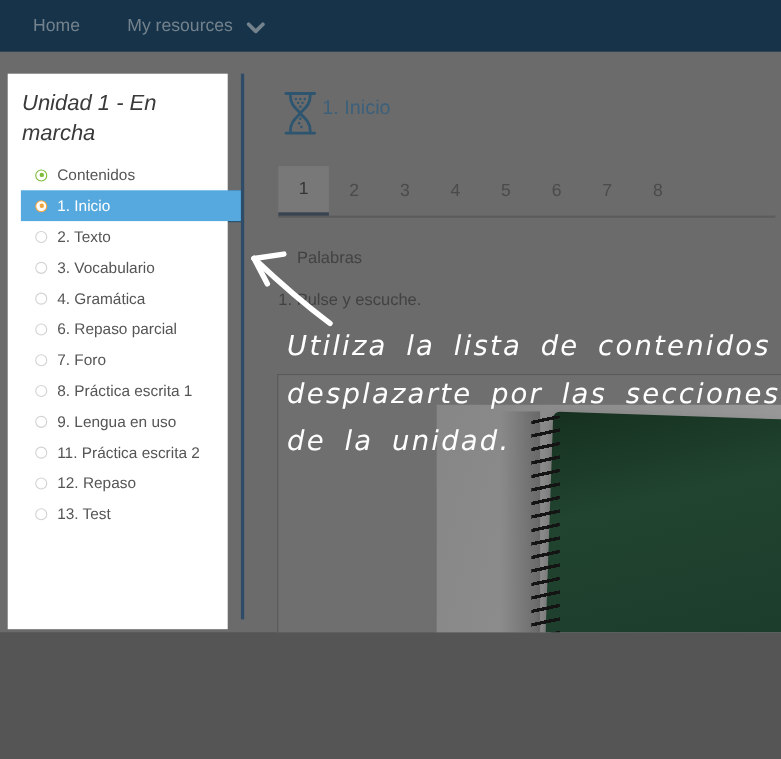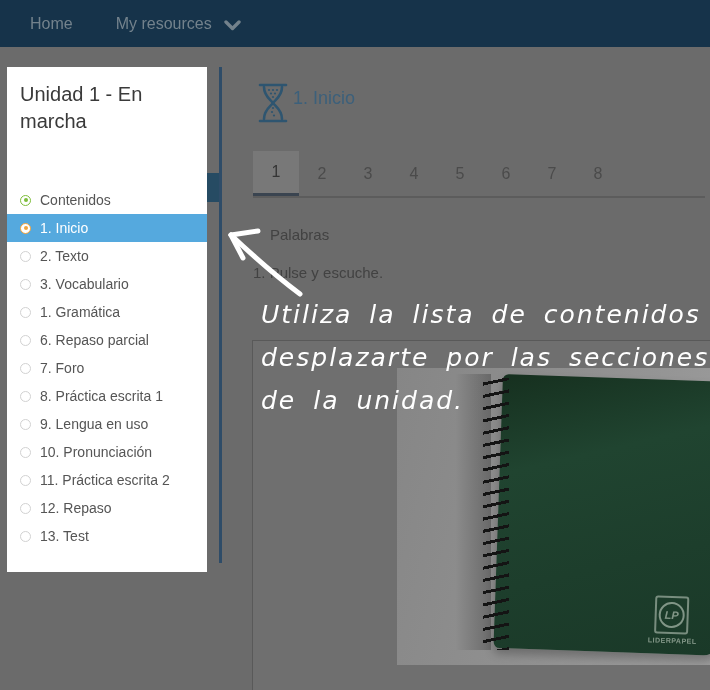--- a/index.html
+++ b/index.html
@@ -1,16 +1,16 @@
 <!DOCTYPE html>
 <html><head>
 <meta charset="utf-8">
 <style>
   html,body{margin:0;padding:0;background:#555;}
-  .page{position:relative;width:710px;height:690px;overflow:hidden;
+  .page{position:relative;width:710px;height:575px;overflow:hidden;
         background:#6b6b6b;font-family:"Liberation Sans","DejaVu Sans",sans-serif;}
 
   
   .nav{position:absolute;left:0;top:0;width:710px;height:47px;background:#16334a;
        display:flex;align-items:center;}
   .nav-link{color:#73828c;font-size:16px;cursor:pointer;}
   .nav-home{margin-left:30px;}
   .nav-res{margin-left:43px;display:flex;align-items:center;gap:12px;justify-content:flex-end;}
   .chev{display:inline-block;margin-top:3px;}
 
@@ -50,22 +50,22 @@
            color:rgba(214,224,212,0.55);}
   .lp-box{width:30px;height:34px;border:2px solid rgba(214,224,212,0.5);border-radius:3px;
           margin:0 auto;display:flex;align-items:center;justify-content:center;}
   .lp-circle{width:22px;height:22px;border:2px solid rgba(214,224,212,0.55);border-radius:50%;
              display:flex;align-items:center;justify-content:center;
              font-size:11px;font-weight:bold;font-style:italic;}
   .lp-brand{font-size:7px;letter-spacing:0.5px;margin-top:3px;white-space:nowrap;font-weight:bold;}
 
   
   .panel{position:absolute;left:7px;top:67px;width:200px;height:505px;background:#ffffff;z-index:5;}
-  .panel-title{margin:14px 13px 0 13px;font-size:20px;line-height:27px;color:#3a3a3a;}
-  .menu{position:absolute;left:0;top:78px;width:100%;margin-top:41px;}
+  .panel-title{margin:14px 13px 0 13px;font-size:20px;line-height:27px;color:#3a3a3a;font-style:italic;}
+  .menu{position:absolute;left:12px;top:78px;width:100%;}
   .menu-item{height:28px;display:flex;align-items:center;padding-left:13px;gap:9px;
              font-size:14px;color:#555;cursor:pointer;box-sizing:border-box;}
   .menu-item.active{background:#55a9de;color:#ffffff;}
   .bullet{width:9px;height:9px;border-radius:50%;border:1.5px solid #d2d2d2;background:#fff;
           display:flex;align-items:center;justify-content:center;flex:none;}
   .bullet.b-green{border-color:#7dbd3a;}
   .bullet.b-green::after{content:"";width:4px;height:4px;border-radius:50%;background:#7dbd3a;}
   .bullet.b-orange{border-color:#f2a33c;}
   .bullet.b-orange::after{content:"";width:4px;height:4px;border-radius:50%;background:#f2a33c;}
 
@@ -177,41 +177,37 @@
         <div class="menu-item">
           <span class="bullet b-gray"></span>
           <span>2. Texto</span>
         </div>
         <div class="menu-item">
           <span class="bullet b-gray"></span>
           <span>3. Vocabulario</span>
         </div>
         <div class="menu-item">
           <span class="bullet b-gray"></span>
-          <span>1. Gramática</span>
+          <span>4. Gramática</span>
         </div>
         <div class="menu-item">
           <span class="bullet b-gray"></span>
           <span>6. Repaso parcial</span>
         </div>
         <div class="menu-item">
           <span class="bullet b-gray"></span>
           <span>7. Foro</span>
         </div>
         <div class="menu-item">
           <span class="bullet b-gray"></span>
           <span>8. Práctica escrita 1</span>
         </div>
         <div class="menu-item">
           <span class="bullet b-gray"></span>
           <span>9. Lengua en uso</span>
-        </div>
-        <div class="menu-item">
-          <span class="bullet b-gray"></span>
-          <span>10. Pronunciación</span>
         </div>
         <div class="menu-item">
           <span class="bullet b-gray"></span>
           <span>11. Práctica escrita 2</span>
         </div>
         <div class="menu-item">
           <span class="bullet b-gray"></span>
           <span>12. Repaso</span>
         </div>
         <div class="menu-item">

